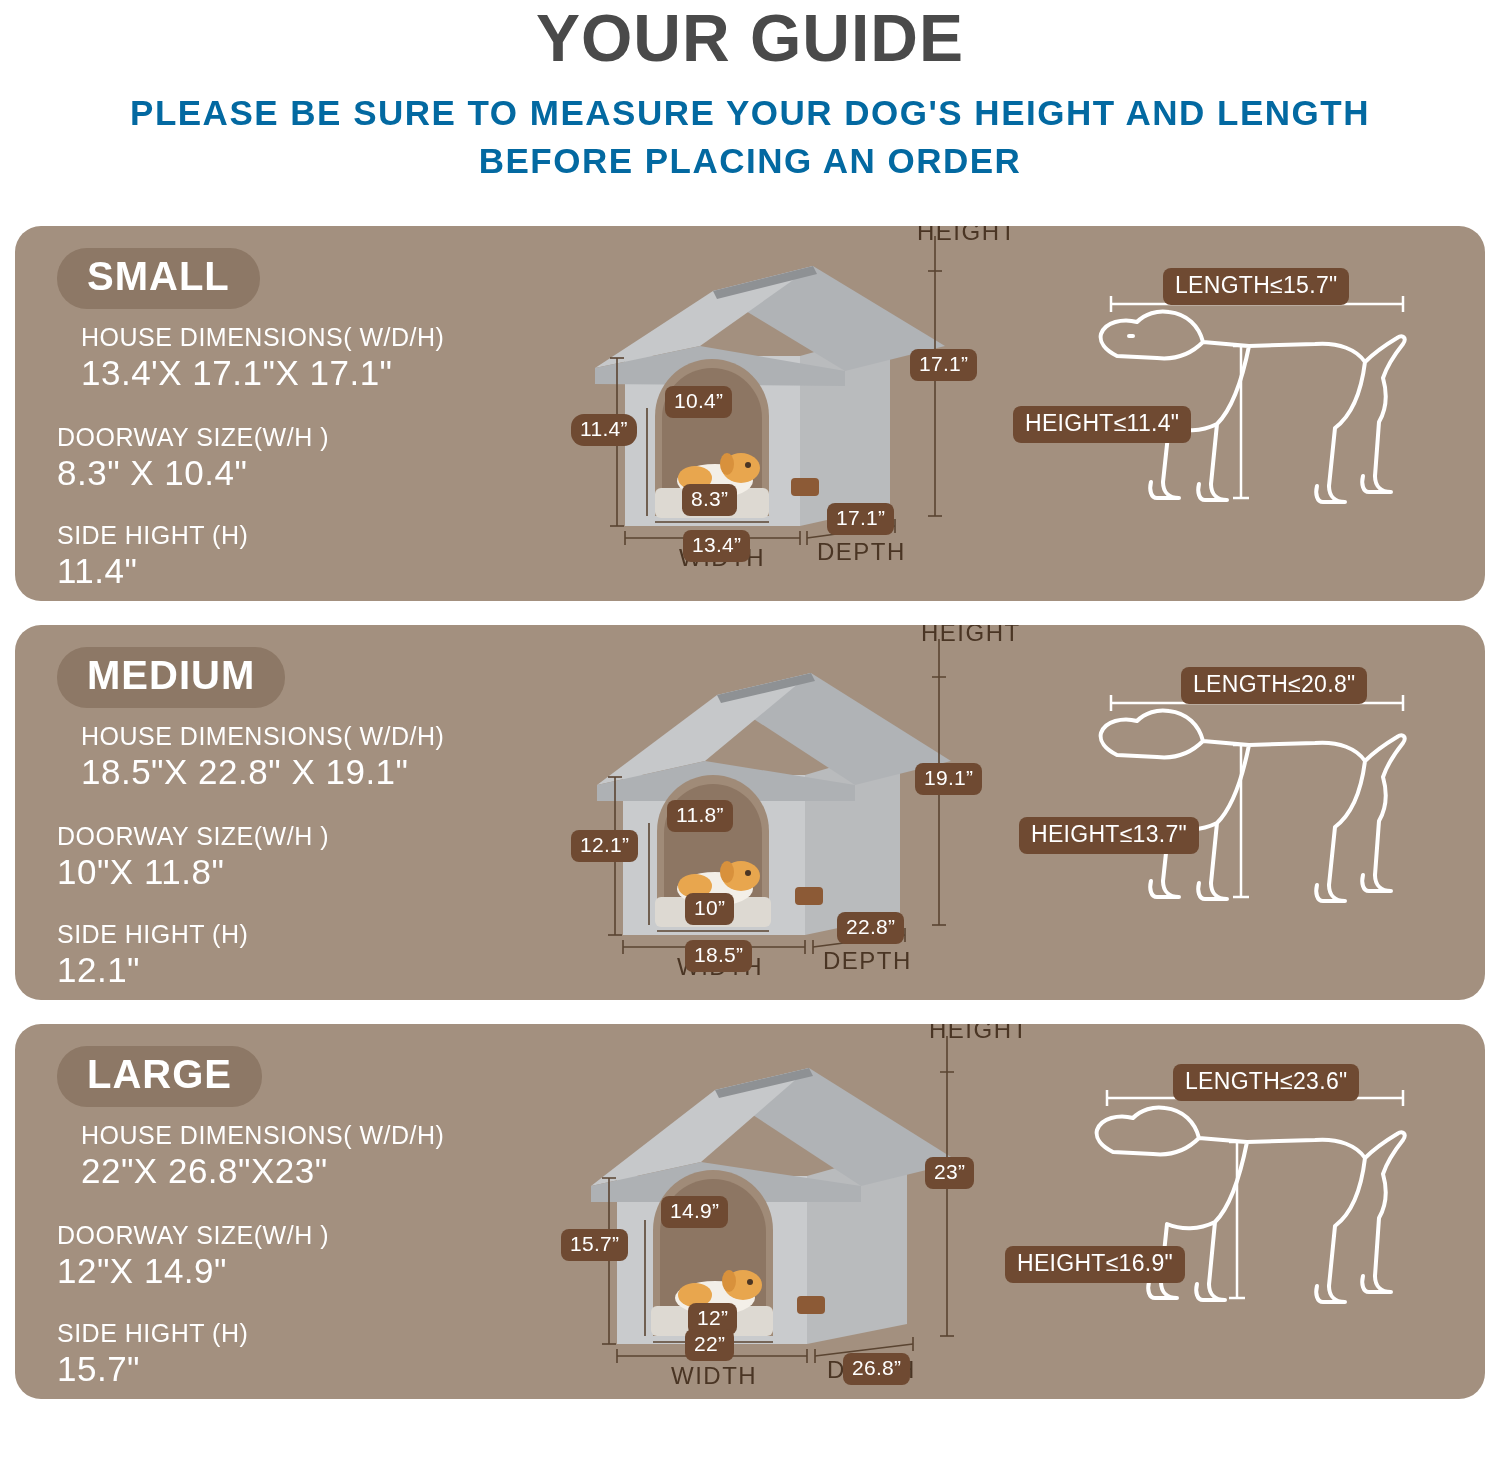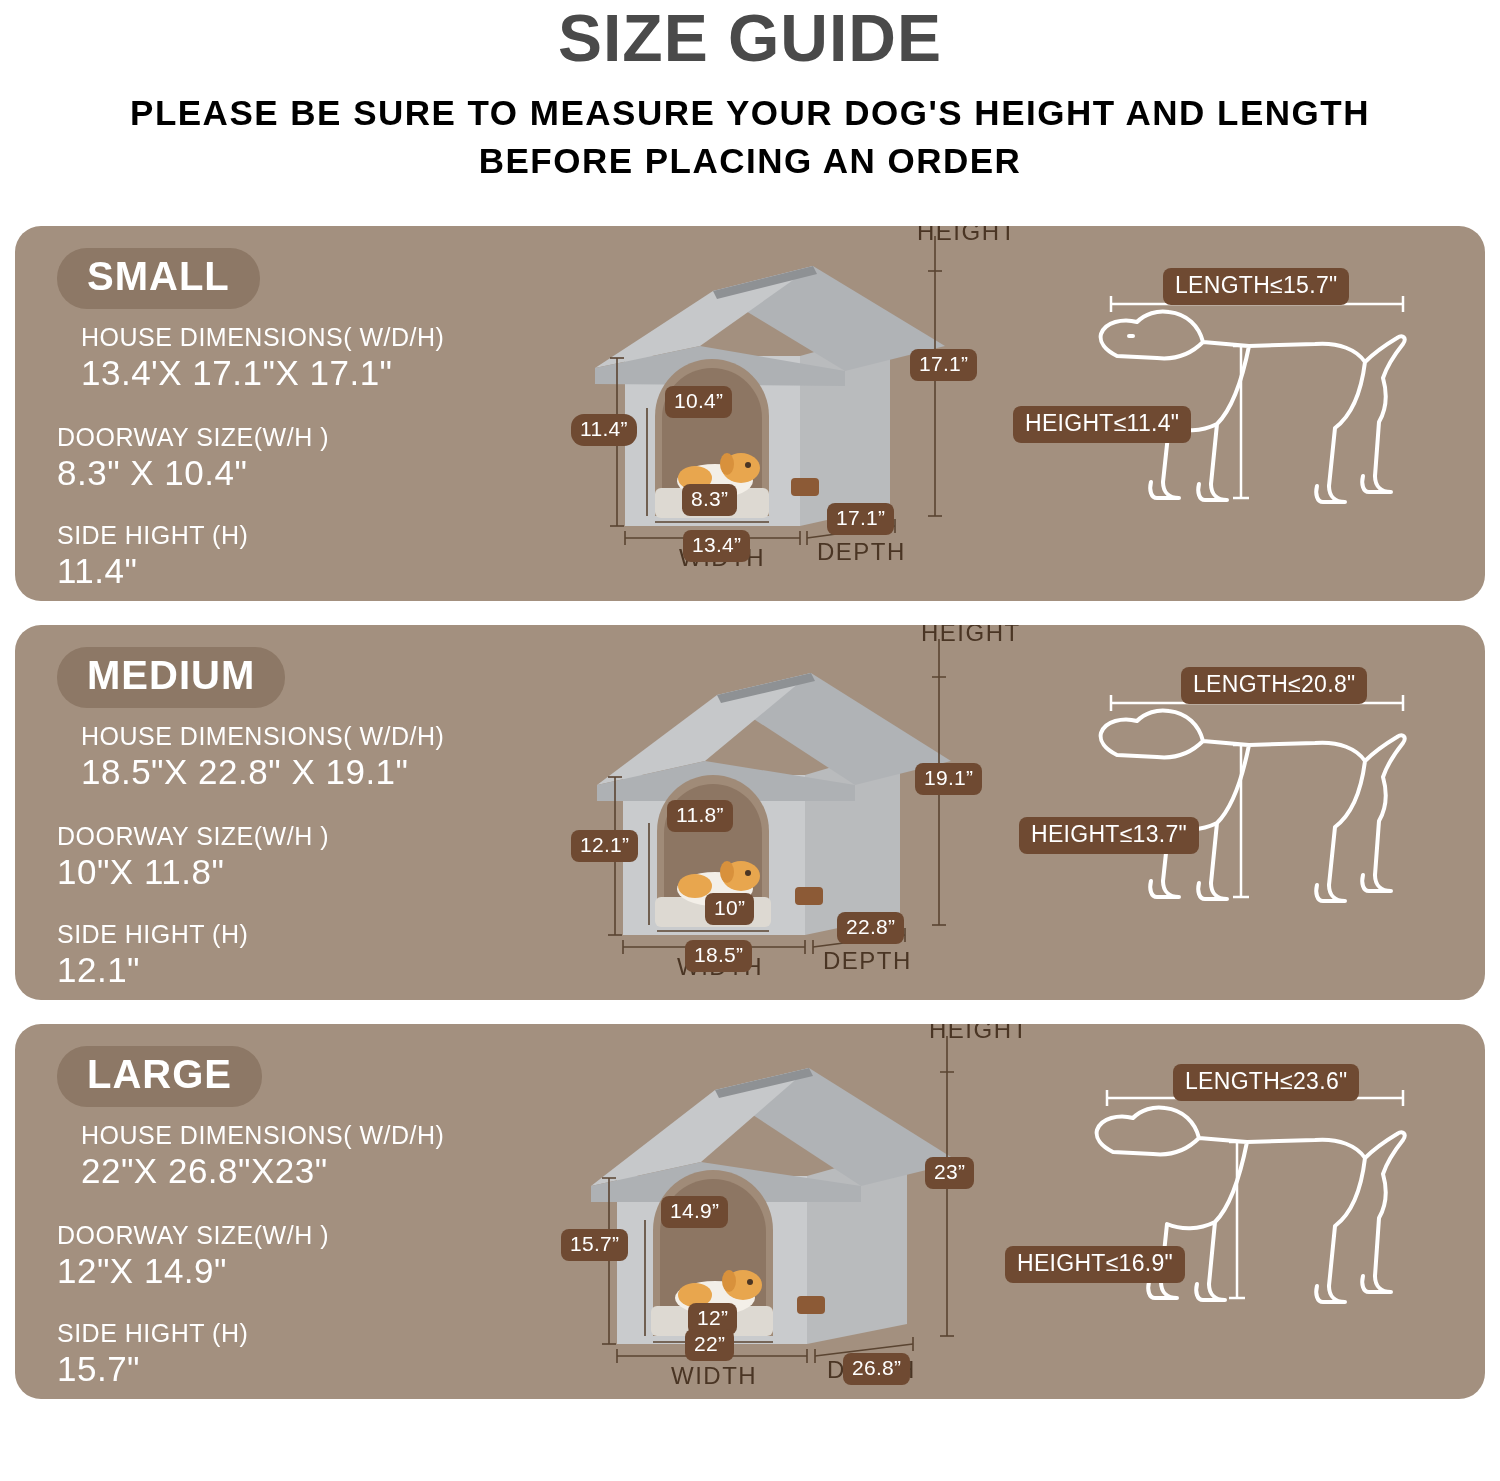--- a/index.html
+++ b/index.html
@@ -20,21 +20,21 @@
     font-size: 66px;
     font-weight: bold;
     color: #4a4a4a;
     letter-spacing: 1px;
     line-height: 1.05;
     margin: 0;
   }
   .subtitle {
     font-size: 35px;
     font-weight: bold;
-    color: #000000;
+    color: #0369a1;
     letter-spacing: 1.5px;
     line-height: 1.35;
     margin: 16px auto 0;
     width: 1320px;
   }
 
   
   .card {
     position: relative;
     margin: 0 auto;
@@ -94,21 +94,21 @@
     letter-spacing: 1.5px;
     white-space: nowrap;
   }
 </style>
 </head>
 <body>
 
 <div class="page">
 
   <div class="header">
-    <h1 class="title">SIZE GUIDE</h1>
+    <h1 class="title">YOUR GUIDE</h1>
     <div class="subtitle">PLEASE BE SURE TO MEASURE YOUR DOG'S HEIGHT AND LENGTH BEFORE PLACING AN ORDER</div>
   </div>
 
   <div class="card" id="card-small">
     <div class="badge">SMALL</div>
 
     <div class="spec spec-1">
       <div class="lbl">HOUSE DIMENSIONS( W/D/H)</div>
       <div class="val">13.4'X 17.1"X 17.1"</div>
     </div>
@@ -266,21 +266,21 @@
           <line x1="377" y1="52" x2="391" y2="52"></line>
           <line x1="377" y1="300" x2="391" y2="300"></line>
           <line x1="384" y1="52" x2="384" y2="14"></line>
         </g>
       </svg>
       <div class="axis-label" style="left:366px; top:-6px;">HEIGHT</div>
       <div class="axis-label" style="left:122px; top:328px;">WIDTH</div>
       <div class="axis-label" style="left:268px; top:322px;">DEPTH</div>
       <div class="callout" style="left:112px; top:175px;">11.8”</div>
       <div class="callout" style="left:16px; top:205px;">12.1”</div>
-      <div class="callout" style="left:150px; top:268px;">10”</div>
+      <div class="callout" style="left:130px; top:268px;">10”</div>
       <div class="callout" style="left:360px; top:138px;">19.1”</div>
       <div class="callout" style="left:130px; top:295px;margin-top:20px;">18.5”</div>
       <div class="callout" style="left:282px; top:287px;">22.8”</div>
     </div>
 
     <div class="dog-wrap">
       <svg width="470" height="375" viewBox="0 0 470 375">
         <g fill="none" stroke="#ffffff" stroke-width="4" stroke-linejoin="round" stroke-linecap="round">
           <path d="M112,130 C100,124 94,116 96,108 C100,96 118,92 132,96 C140,88 152,84 164,86
                    C182,88 194,100 198,116 L244,120 L310,118 C334,116 352,124 360,136

